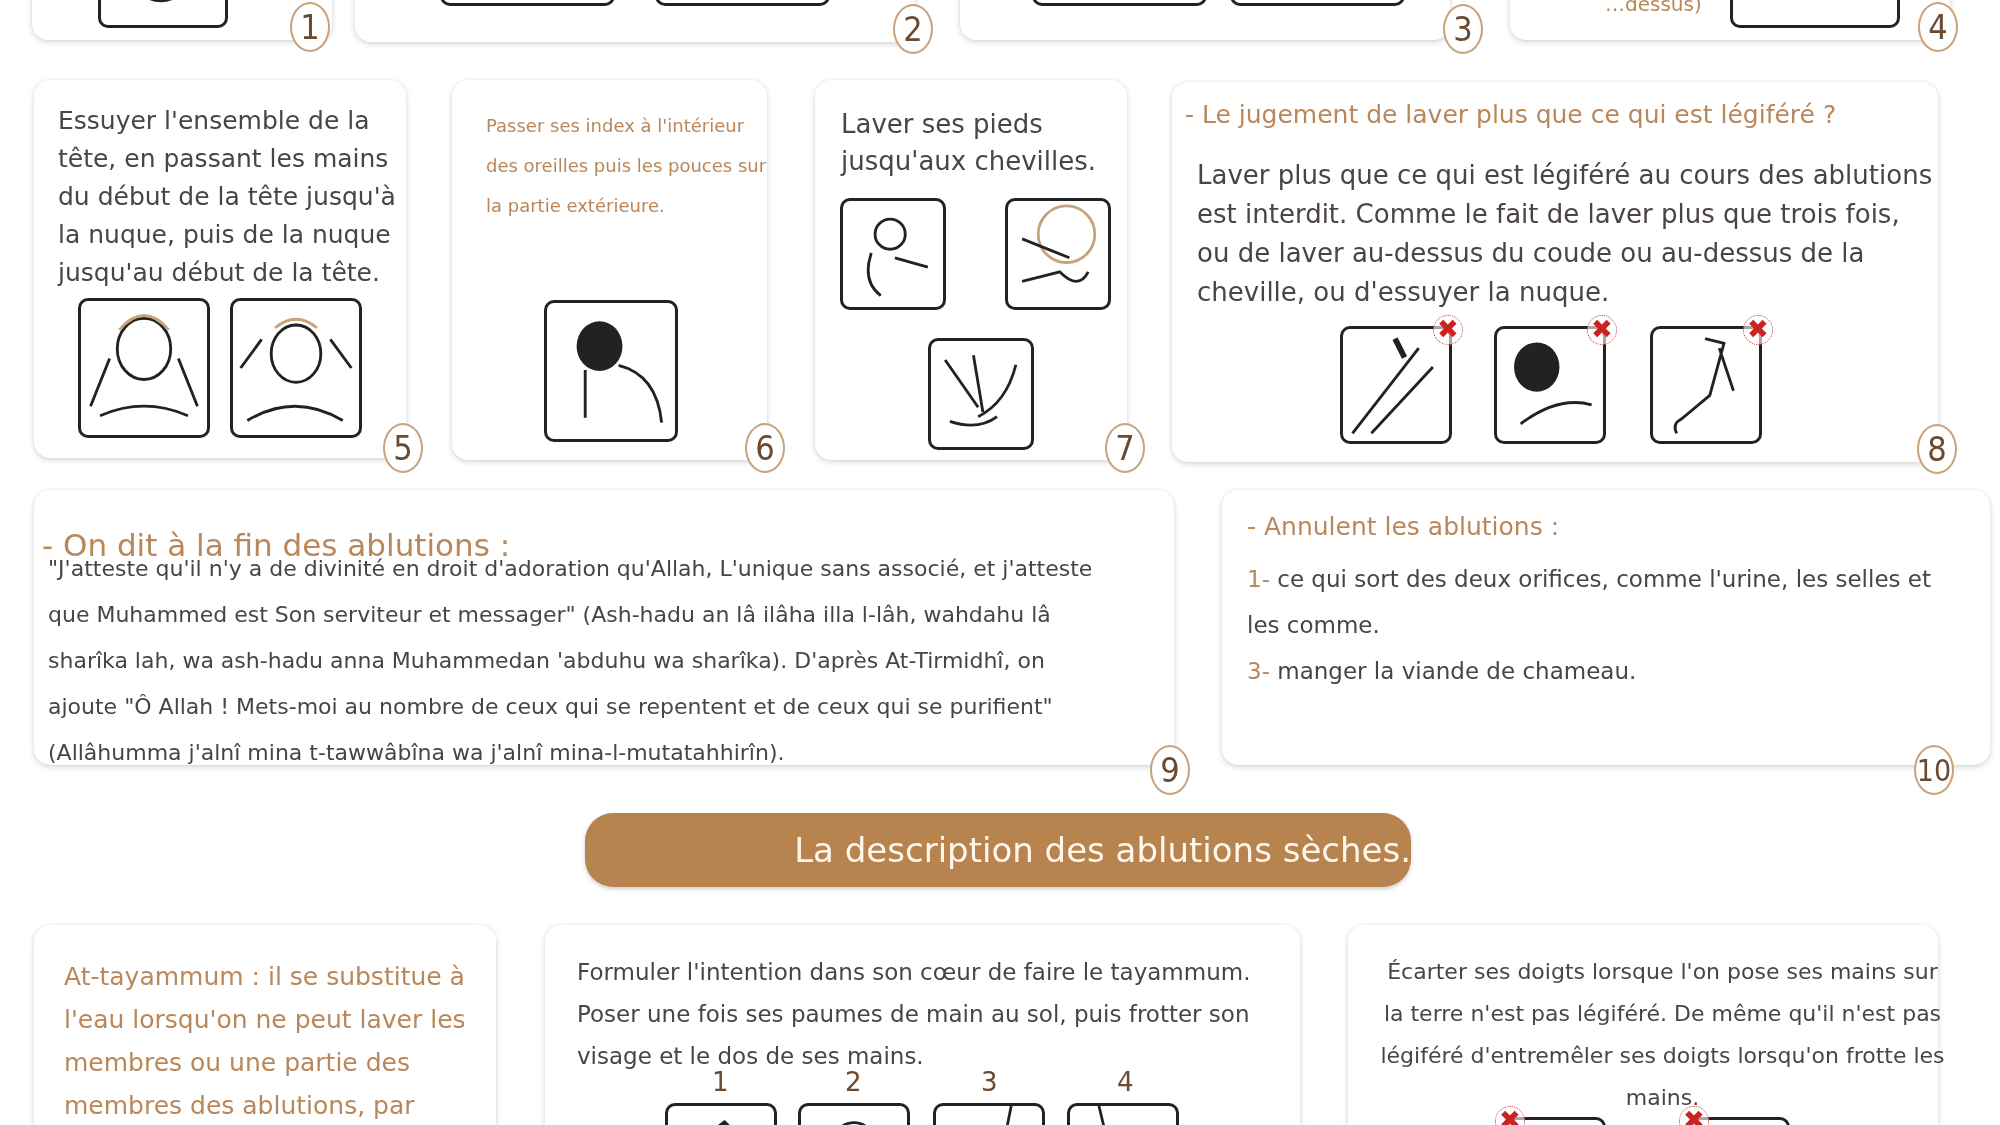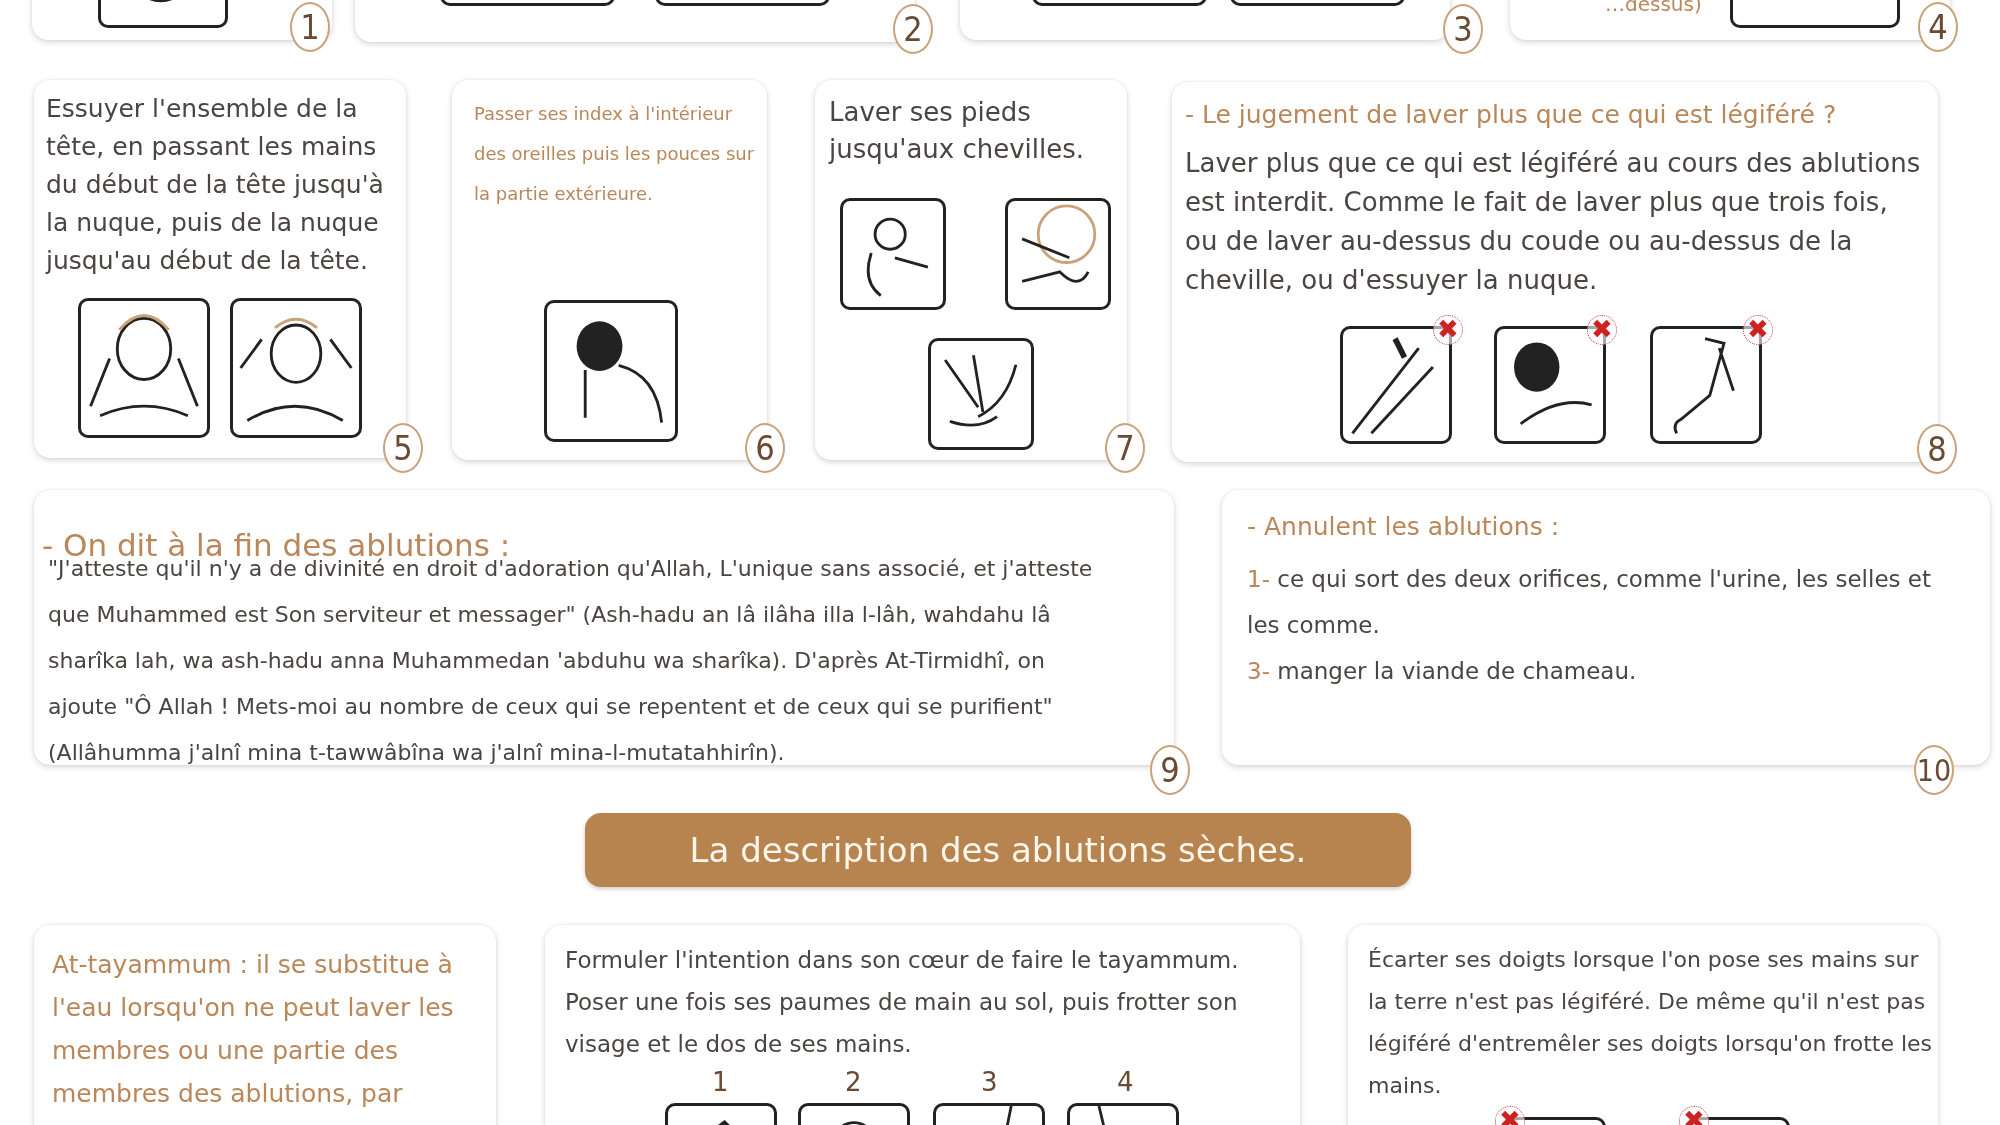--- a/index.html
+++ b/index.html
@@ -4,21 +4,21 @@
 <style>
   html,body{margin:0;padding:0;}
   body{width:2000px;height:1125px;overflow:hidden;background:#ffffff;position:relative;font-family:"DejaVu Sans","Liberation Sans",sans-serif;color:#4a4442;}
   .card{position:absolute;background:#fff;border-radius:16px;box-shadow:0 2px 6px rgba(0,0,0,0.16),0 0 2px rgba(0,0,0,0.08);box-sizing:border-box;}
   .num{position:absolute;width:40px;height:50px;border:2px solid #c9a27a;border-radius:50%;background:#fff;display:flex;align-items:center;justify-content:center;font-size:34px;color:#6b4a32;font-family:"DejaVu Sans Condensed","DejaVu Sans",sans-serif;box-sizing:border-box;}
   .gold{color:#b9875a;}
   .txt{font-size:25px;line-height:38px;color:#4a4442;}
   .pic{position:absolute;border:3px solid #222;border-radius:10px;background:#fff;box-sizing:border-box;overflow:visible;}
   .pic svg{width:100%;height:100%;}
   .xmark{position:absolute;top:-14px;right:-14px;width:28px;height:28px;border:1px dotted #c33;border-radius:50%;color:#cc2222;font-size:26px;font-weight:bold;line-height:26px;text-align:center;background:rgba(255,255,255,0.6);}
-  .p{margin:0;}
+  .p{margin:12px;}
 </style>
 </head>
 <body>
 
 <div class="card" style="left:32px;top:-30px;width:300px;height:70px;">
   <div class="pic" style="left:66px;top:0px;width:130px;height:58px;border-top:none;border-radius:0 0 10px 10px;">
     <svg viewBox="0 0 130 58">
         <path d="M35 20 q20 18 40 10 q15 -6 18 -20" stroke="#222" stroke-width="3" fill="none"></path>
       </svg>
   </div>
@@ -140,21 +140,21 @@
 <div class="card" style="left:1222px;top:490px;width:768px;height:275px;">
   <div class="gold" style="position:absolute;left:25px;top:22px;font-size:25px;">-  Annulent les ablutions :</div>
   <div style="position:absolute;left:25px;top:66px;width:690px;font-size:23px;line-height:46px;color:#4a4442;">
     <div><span class="gold">1-</span><span> ce qui sort des deux orifices, comme l'urine, les selles et</span></div>
     <div>les comme.</div>
     <div><span class="gold">3-</span><span> manger la viande de chameau.</span></div>
   </div>
 </div>
 <div class="num" style="left:1914px;top:745px;font-size:30px;">10</div>
 
-<div style="position:absolute;left:585px;top:813px;width:826px;height:74px;background:#b7834f;border-radius:16px;box-shadow:0 2px 4px rgba(0,0,0,0.2);display:flex;align-items:center;justify-content:center;">
+<div style="position:absolute;left:585px;top:813px;width:826px;height:74px;background:#b7834f;border-radius:28px;box-shadow:0 2px 4px rgba(0,0,0,0.2);display:flex;align-items:center;justify-content:flex-end;">
   <span style="color:#fff7ec;font-size:34px;">La description des ablutions sèches.</span>
 </div>
 
 <div class="card" style="left:34px;top:925px;width:462px;height:240px;">
   <p class="p gold" style="position:absolute;left:18px;top:18px;width:440px;font-size:25px;line-height:43px;color:#b9875a;">At-tayammum : il se substitue à l'eau lorsqu'on ne peut laver les membres ou une partie des membres des ablutions, par absence d'eau, ou par crainte d'un</p>
 </div>
 
 <div class="card" style="left:545px;top:925px;width:755px;height:240px;">
   <p class="p" style="position:absolute;left:20px;top:56px;width:720px;font-size:23px;line-height:42px;">Poser une fois ses paumes de main au sol, puis frotter son visage et le dos de ses mains.</p>
   <p class="p" style="position:absolute;left:20px;top:14px;width:720px;font-size:23px;line-height:42px;">Formuler l'intention dans son cœur de faire le tayammum.</p>
@@ -171,20 +171,20 @@
       </svg></div>
   <div class="pic" style="left:388px;top:178px;width:112px;height:80px;"><svg viewBox="0 0 112 80">
         <path d="M80 0 l-12 60" stroke="#222" stroke-width="3"></path>
       </svg></div>
   <div class="pic" style="left:522px;top:178px;width:112px;height:80px;"><svg viewBox="0 0 112 80">
         <path d="M30 0 l12 50" stroke="#222" stroke-width="3"></path>
       </svg></div>
 </div>
 
 <div class="card" style="left:1348px;top:925px;width:590px;height:240px;">
-  <p class="p" style="position:absolute;left:20px;top:14px;width:565px;font-size:22px;line-height:42px;">Écarter ses doigts lorsque l'on pose ses mains sur la terre n'est pas légiféré. De même qu'il n'est pas légiféré d'entremêler ses doigts lorsqu'on frotte les mains.</p>
+  <p class="p" style="position:absolute;left:20px;top:14px;width:565px;font-size:22px;line-height:42px;text-align:center;">Écarter ses doigts lorsque l'on pose ses mains sur la terre n'est pas légiféré. De même qu'il n'est pas légiféré d'entremêler ses doigts lorsqu'on frotte les mains.</p>
   <div class="pic" style="left:158px;top:192px;width:100px;height:80px;">
     <div class="xmark" style="left:-14px;right:auto;">✖</div>
   </div>
   <div class="pic" style="left:342px;top:192px;width:100px;height:80px;">
     <div class="xmark" style="left:-14px;right:auto;">✖</div>
   </div>
 </div>
 
 </body></html>

